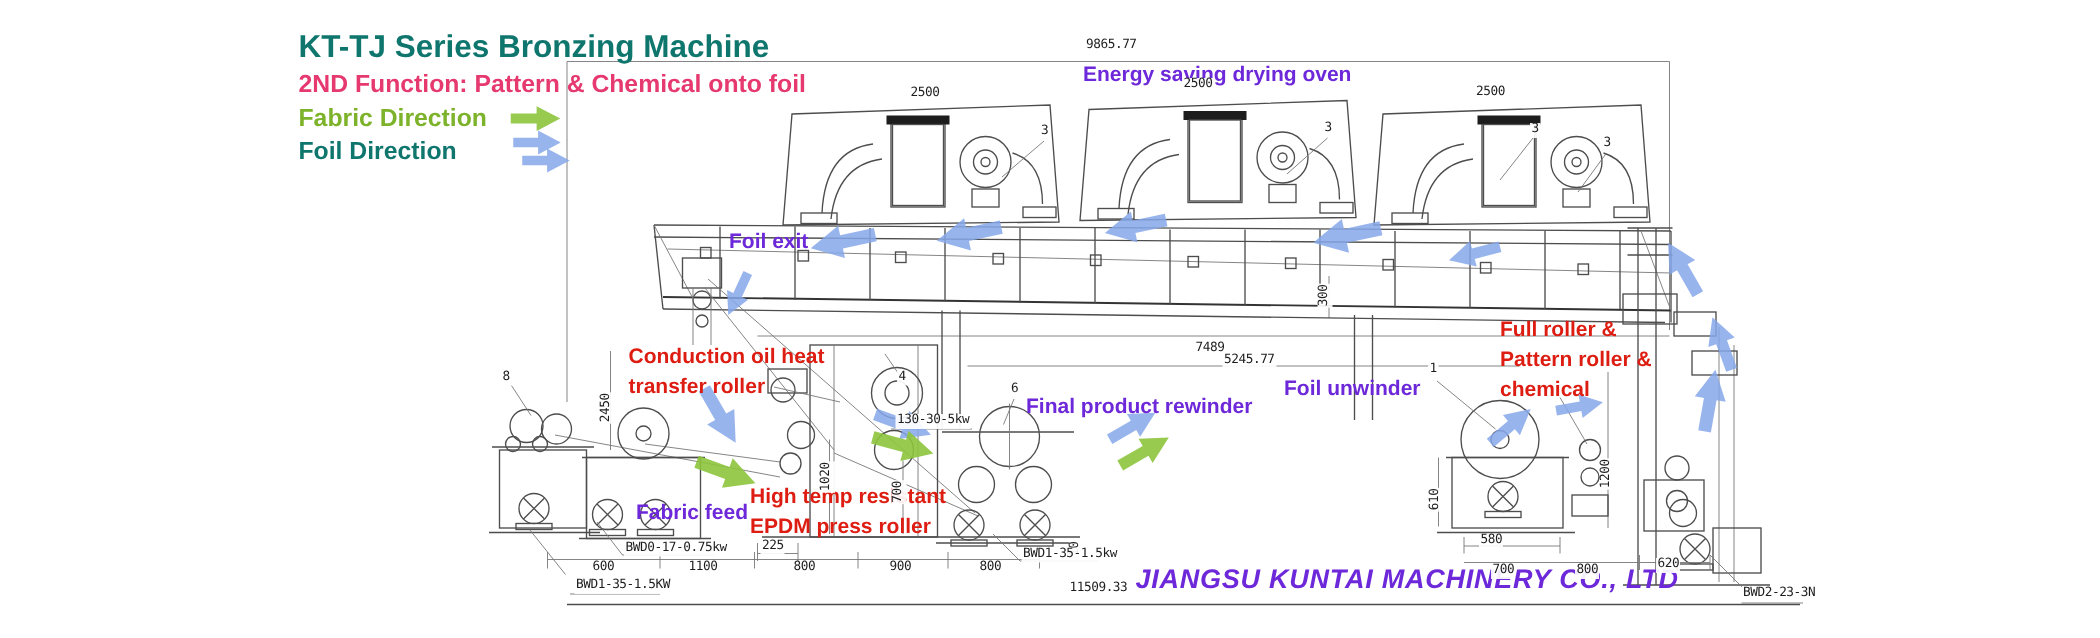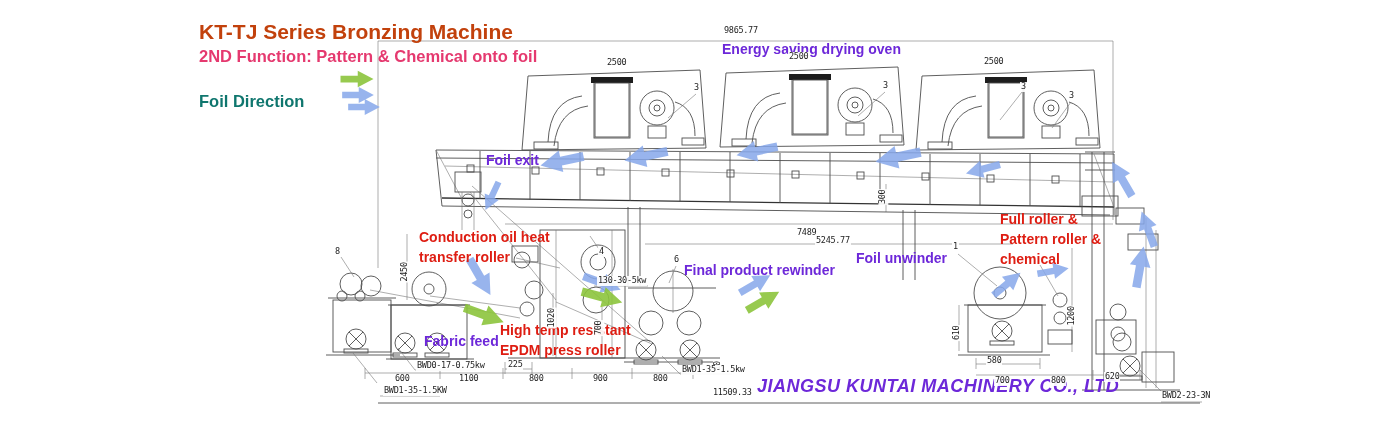--- a/index.html
+++ b/index.html
@@ -13,21 +13,21 @@
   svg .fillDark{fill:#1d1d1d;stroke:none;}
   svg .arrow{stroke:none;}
   svg .ab{fill:#86a7ea;opacity:.85;}
   svg .ag{fill:#8cc43c;opacity:.9;}
   .t{position:absolute;white-space:nowrap;}
   .cad{font:8.5px/1.15 "DejaVu Sans Mono",monospace;color:#1c1c1c;
        background:rgba(255,255,255,.92);padding:0 1px;letter-spacing:-.3px;}
   .rot{transform:rotate(-90deg);transform-origin:center;}
   .blue{font-weight:bold;font-size:14px;color:#6d28d9;}
   .red{font-weight:bold;font-size:14px;color:#de1d12;white-space:normal;line-height:1.42;}
-  .hTitle{font-weight:bold;font-size:21px;color:#c2410c;}
+  .hTitle{font-weight:bold;font-size:21px;color:#0f766e;}
   .hSub{font-weight:bold;font-size:16.5px;color:#e5396f;}
   .hFab{font-weight:bold;font-size:16.5px;color:#7db32a;}
   .hFoil{font-weight:bold;font-size:16.5px;color:#0f766e;}
   .company{font-weight:bold;font-style:italic;font-size:18px;color:#6d28d9;letter-spacing:.5px;}
 </style>
 </head>
 <body>
 
 <div id="stage">
 
@@ -250,20 +250,21 @@
   </g>
   <g>
     <use href="#arr" class="ag" transform="translate(484,315) rotate(20) scale(0.95)"></use>
     <use href="#arr" class="ag" transform="translate(602,297) rotate(15) scale(0.95)"></use>
     <use href="#arr" class="ag" transform="translate(763,301) rotate(-30) scale(0.85)"></use>
   </g>
 </svg>
 
 <span class="t hTitle" style="left:199px;top:20px">KT-TJ Series Bronzing Machine</span>
 <span class="t hSub" style="left:199px;top:47px">2ND Function: Pattern &amp; Chemical onto foil</span>
+<span class="t hFab" style="left:199px;top:70px">Fabric Direction</span>
 <span class="t hFoil" style="left:199px;top:92px">Foil Direction</span>
 
 <span class="t blue" style="left:722px;top:41px">Energy saving drying oven</span>
 <span class="t blue" style="left:486px;top:152px">Foil exit</span>
 <span class="t blue" style="left:684px;top:262px">Final product rewinder</span>
 <span class="t blue" style="left:856px;top:250px">Foil unwinder</span>
 <span class="t blue" style="left:424px;top:333px">Fabric feed</span>
 
 <div class="t red" style="left:419px;top:228px;width:145px">Conduction oil heat transfer roller</div>
 <div class="t red" style="left:500px;top:321px;width:152px">High temp resistant EPDM press roller</div>

